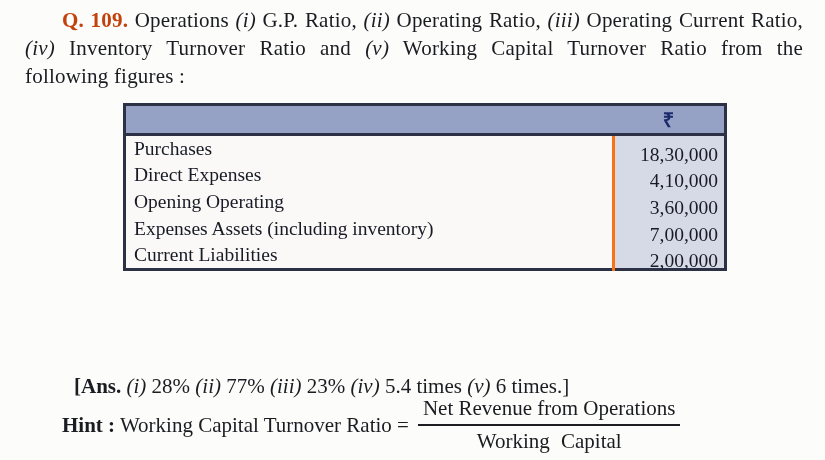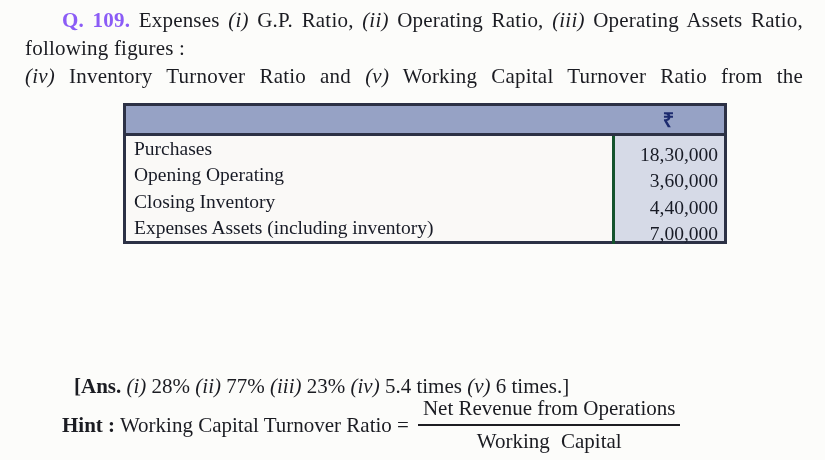--- a/index.html
+++ b/index.html
@@ -65,21 +65,21 @@
   }
   .figures tbody tr { height: 27px; }
   .cell-label {
     background: #faf9f7;
     padding: 0 4px 0 8px;
     vertical-align: middle;
     white-space: nowrap;
   }
   .cell-value {
     background: #d6dae7;
-    border-left: 3px solid #14532d;
+    border-left: 3px solid #f97316;
     text-align: right;
     padding: 0 6px 0 0;
     vertical-align: middle;
     white-space: nowrap;
     margin-left: 32px;
   }
   .value-text {
     display: inline-block;
     transform: translateY(6px);
   }
@@ -118,48 +118,52 @@
     padding-top: 3px;
     word-spacing: 6px;
   }
 </style>
 </head>
 <body>
 
 <div>
 
   <p class="question">
-    <span class="qline qline-first"><span class="seg-bold" style="color: #8b5cf6;">Q. 109.</span><span> Expenses </span><span class="seg-italic">(i)</span><span> G.P. Ratio, </span><span class="seg-italic">(ii)</span><span> Operating Ratio, </span><span class="seg-italic">(iii)</span><span> Operating Assets Ratio,</span></span>
+    <span class="qline qline-first"><span class="seg-bold" style="color: #c2410c;">Q. 109.</span><span> Operations </span><span class="seg-italic">(i)</span><span> G.P. Ratio, </span><span class="seg-italic">(ii)</span><span> Operating Ratio, </span><span class="seg-italic">(iii)</span><span> Operating Current Ratio,</span></span>
+    <span class="qline"><span class="seg-italic">(iv)</span><span> Inventory Turnover Ratio and </span><span class="seg-italic">(v)</span><span> Working Capital Turnover Ratio from the</span></span>
     <span class="qline qline-last"><span>following figures :</span></span>
-    <span class="qline"><span class="seg-italic">(iv)</span><span> Inventory Turnover Ratio and </span><span class="seg-italic">(v)</span><span> Working Capital Turnover Ratio from the</span></span>
   </p>
 
   <table class="figures">
     <thead>
       <tr>
         <th class="col-label"></th>
         <th class="col-value rupee-head">₹</th>
       </tr>
     </thead>
     <tbody>
         <tr>
           <td class="cell-label">Purchases</td>
           <td class="cell-value"><span class="value-text">18,30,000</span></td>
         </tr>
         <tr>
+          <td class="cell-label">Direct Expenses</td>
+          <td class="cell-value"><span class="value-text">4,10,000</span></td>
+        </tr>
+        <tr>
           <td class="cell-label">Opening Operating</td>
           <td class="cell-value"><span class="value-text">3,60,000</span></td>
         </tr>
         <tr>
-          <td class="cell-label">Closing Inventory</td>
-          <td class="cell-value"><span class="value-text">4,40,000</span></td>
+          <td class="cell-label">Expenses Assets (including inventory)</td>
+          <td class="cell-value"><span class="value-text">7,00,000</span></td>
         </tr>
         <tr>
-          <td class="cell-label">Expenses Assets (including inventory)</td>
-          <td class="cell-value"><span class="value-text">7,00,000</span></td>
+          <td class="cell-label">Current Liabilities</td>
+          <td class="cell-value"><span class="value-text">2,00,000</span></td>
         </tr>
       </tbody>
   </table>
 
   <p class="answer"><span class="seg-bold">[Ans.</span><span> </span><span class="seg-italic">(i)</span><span> 28% </span><span class="seg-italic">(ii)</span><span> 77% </span><span class="seg-italic">(iii)</span><span> 23% </span><span class="seg-italic">(iv)</span><span> 5.4 times </span><span class="seg-italic">(v)</span><span> 6 times.]</span></p>
 
   <div class="hint">
     <span class="hint-lead"><span class="seg-bold">Hint :</span><span> Working Capital Turnover Ratio =</span></span>
     <span class="fraction">
       <span class="frac-num">Net Revenue from Operations</span>

